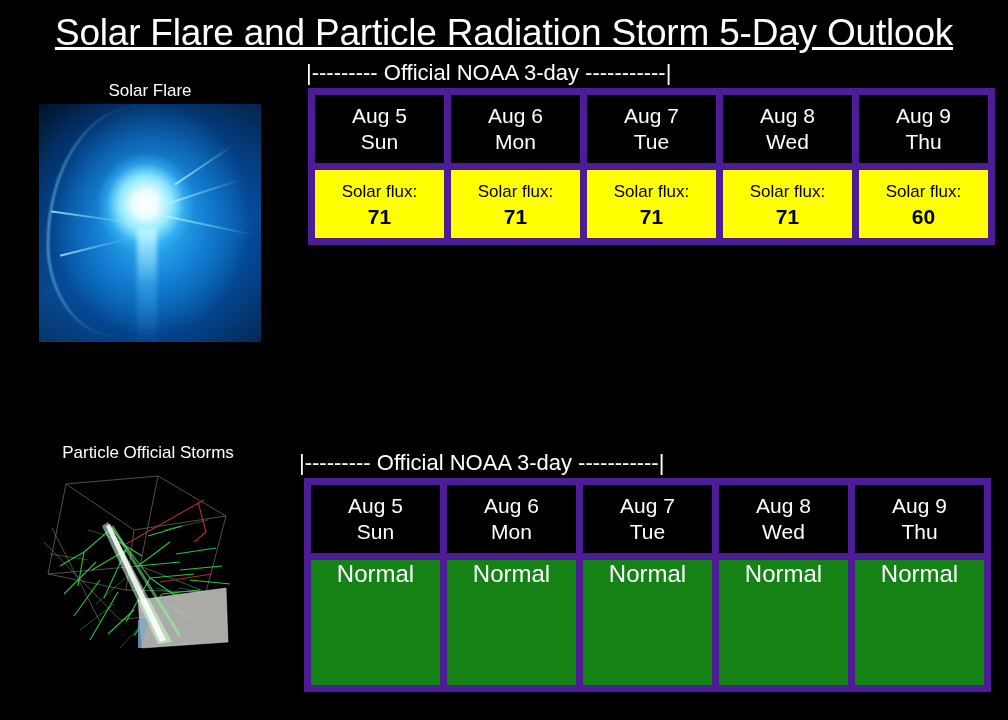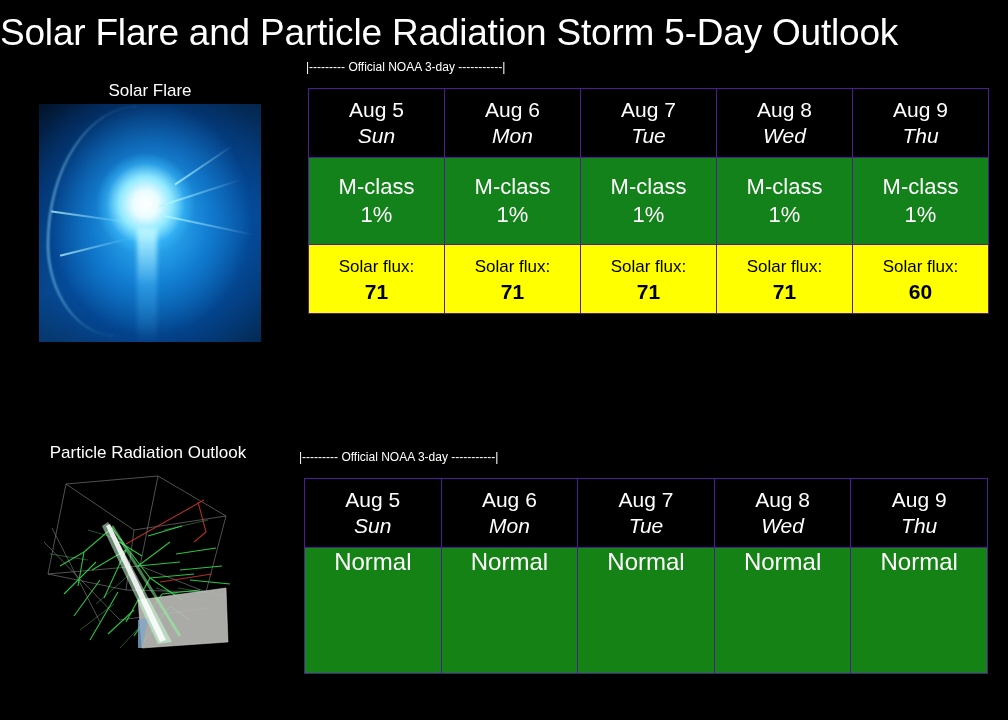--- a/index.html
+++ b/index.html
@@ -15,26 +15,28 @@
     font-family: "Liberation Sans", sans-serif;
     color: #ffffff;
   }
 
   
   #page-title {
     position: absolute;
     left: 0;
     top: 11px;
     width: 1008px;
+    text-align: center;
     font-size: 37px;
     font-weight: 400;
     line-height: 44px;
     letter-spacing: -0.2px;
     color: #ffffff;
     white-space: nowrap;
+    text-decoration: underline;
   }
 
   
   .section-caption {
     position: absolute;
     font-size: 17px;
     font-weight: 400;
     color: #ffffff;
     text-align: center;
     white-space: nowrap;
@@ -80,56 +82,56 @@
   }
 
   #img-particle-shower {
     left: 30px; top: 470px; width: 240px; height: 200px;
     background: #000000;
   }
 
   
   .bracket {
     position: absolute;
-    font-size: 12px;
+    font-size: 22px;
     font-weight: 400;
     color: #ffffff;
     white-space: nowrap;
     letter-spacing: 0px;
   }
   #bracket-flares { left: 306px; top: 60px; }
   #bracket-particles { left: 299px; top: 450px; }
 
   
   .fc-table {
     position: absolute;
     border-collapse: collapse;
     table-layout: fixed;
   }
   #table-flares { left: 308px; top: 88px; width: 680px; }
   #table-particles { left: 304px; top: 478px; width: 684px; }
 
   .fc-table col { width: 136px; }
 
   .fc-table td {
-    border: 1px solid #4c1d95;
+    border: 7px solid #4c1d95;
     text-align: center;
     vertical-align: middle;
     padding: 0;
   }
 
   .row-date td {
     height: 68px;
     background: #000000;
     color: #ffffff;
     font-size: 21px;
     line-height: 26px;
   }
   .row-date .d1 { display: block; }
-  .row-date .d2 { display: block; font-style: italic; }
+  .row-date .d2 { display: block; }
 
   .row-prob td {
     height: 86px;
     background: #14821a;
     color: #ffffff;
     font-size: 22px;
     line-height: 28px;
   }
   .row-prob .p1 { display: block; }
   .row-prob .p2 { display: block; }
@@ -203,42 +205,20 @@
       </td>
       <td>
         <span class="d1">Aug 8</span>
         <span class="d2">Wed</span>
       </td>
       <td>
         <span class="d1">Aug 9</span>
         <span class="d2">Thu</span>
       </td>
     </tr>
-    <tr class="row-prob">
-      <td>
-        <span class="p1">M-class</span>
-        <span class="p2">1%</span>
-      </td>
-      <td>
-        <span class="p1">M-class</span>
-        <span class="p2">1%</span>
-      </td>
-      <td>
-        <span class="p1">M-class</span>
-        <span class="p2">1%</span>
-      </td>
-      <td>
-        <span class="p1">M-class</span>
-        <span class="p2">1%</span>
-      </td>
-      <td>
-        <span class="p1">M-class</span>
-        <span class="p2">1%</span>
-      </td>
-    </tr>
     <tr class="row-flux">
       <td>
         <span class="f1">Solar flux:</span>
         <span class="f2">71</span>
       </td>
       <td>
         <span class="f1">Solar flux:</span>
         <span class="f2">71</span>
       </td>
       <td>
@@ -250,21 +230,21 @@
         <span class="f2">71</span>
       </td>
       <td>
         <span class="f1">Solar flux:</span>
         <span class="f2">60</span>
       </td>
     </tr>
   </tbody>
 </table>
 
-<div id="caption-particles" class="section-caption">Particle Radiation Outlook</div>
+<div id="caption-particles" class="section-caption">Particle Official Storms</div>
 
 <div id="img-particle-shower" class="illus">
   <svg width="240" height="200" viewBox="0 0 240 200">
     <rect x="0" y="0" width="240" height="200" fill="#000000"></rect>
 
     <g stroke="#9a9a9a" stroke-width="0.7" fill="none" opacity="0.75">
       <path d="M36 14 L128 6 L196 46 L104 60 Z"></path>
       <path d="M18 104 L96 120 L176 122 L110 96 Z"></path>
       <path d="M36 14 L18 104"></path>
       <path d="M128 6 L110 96"></path>

